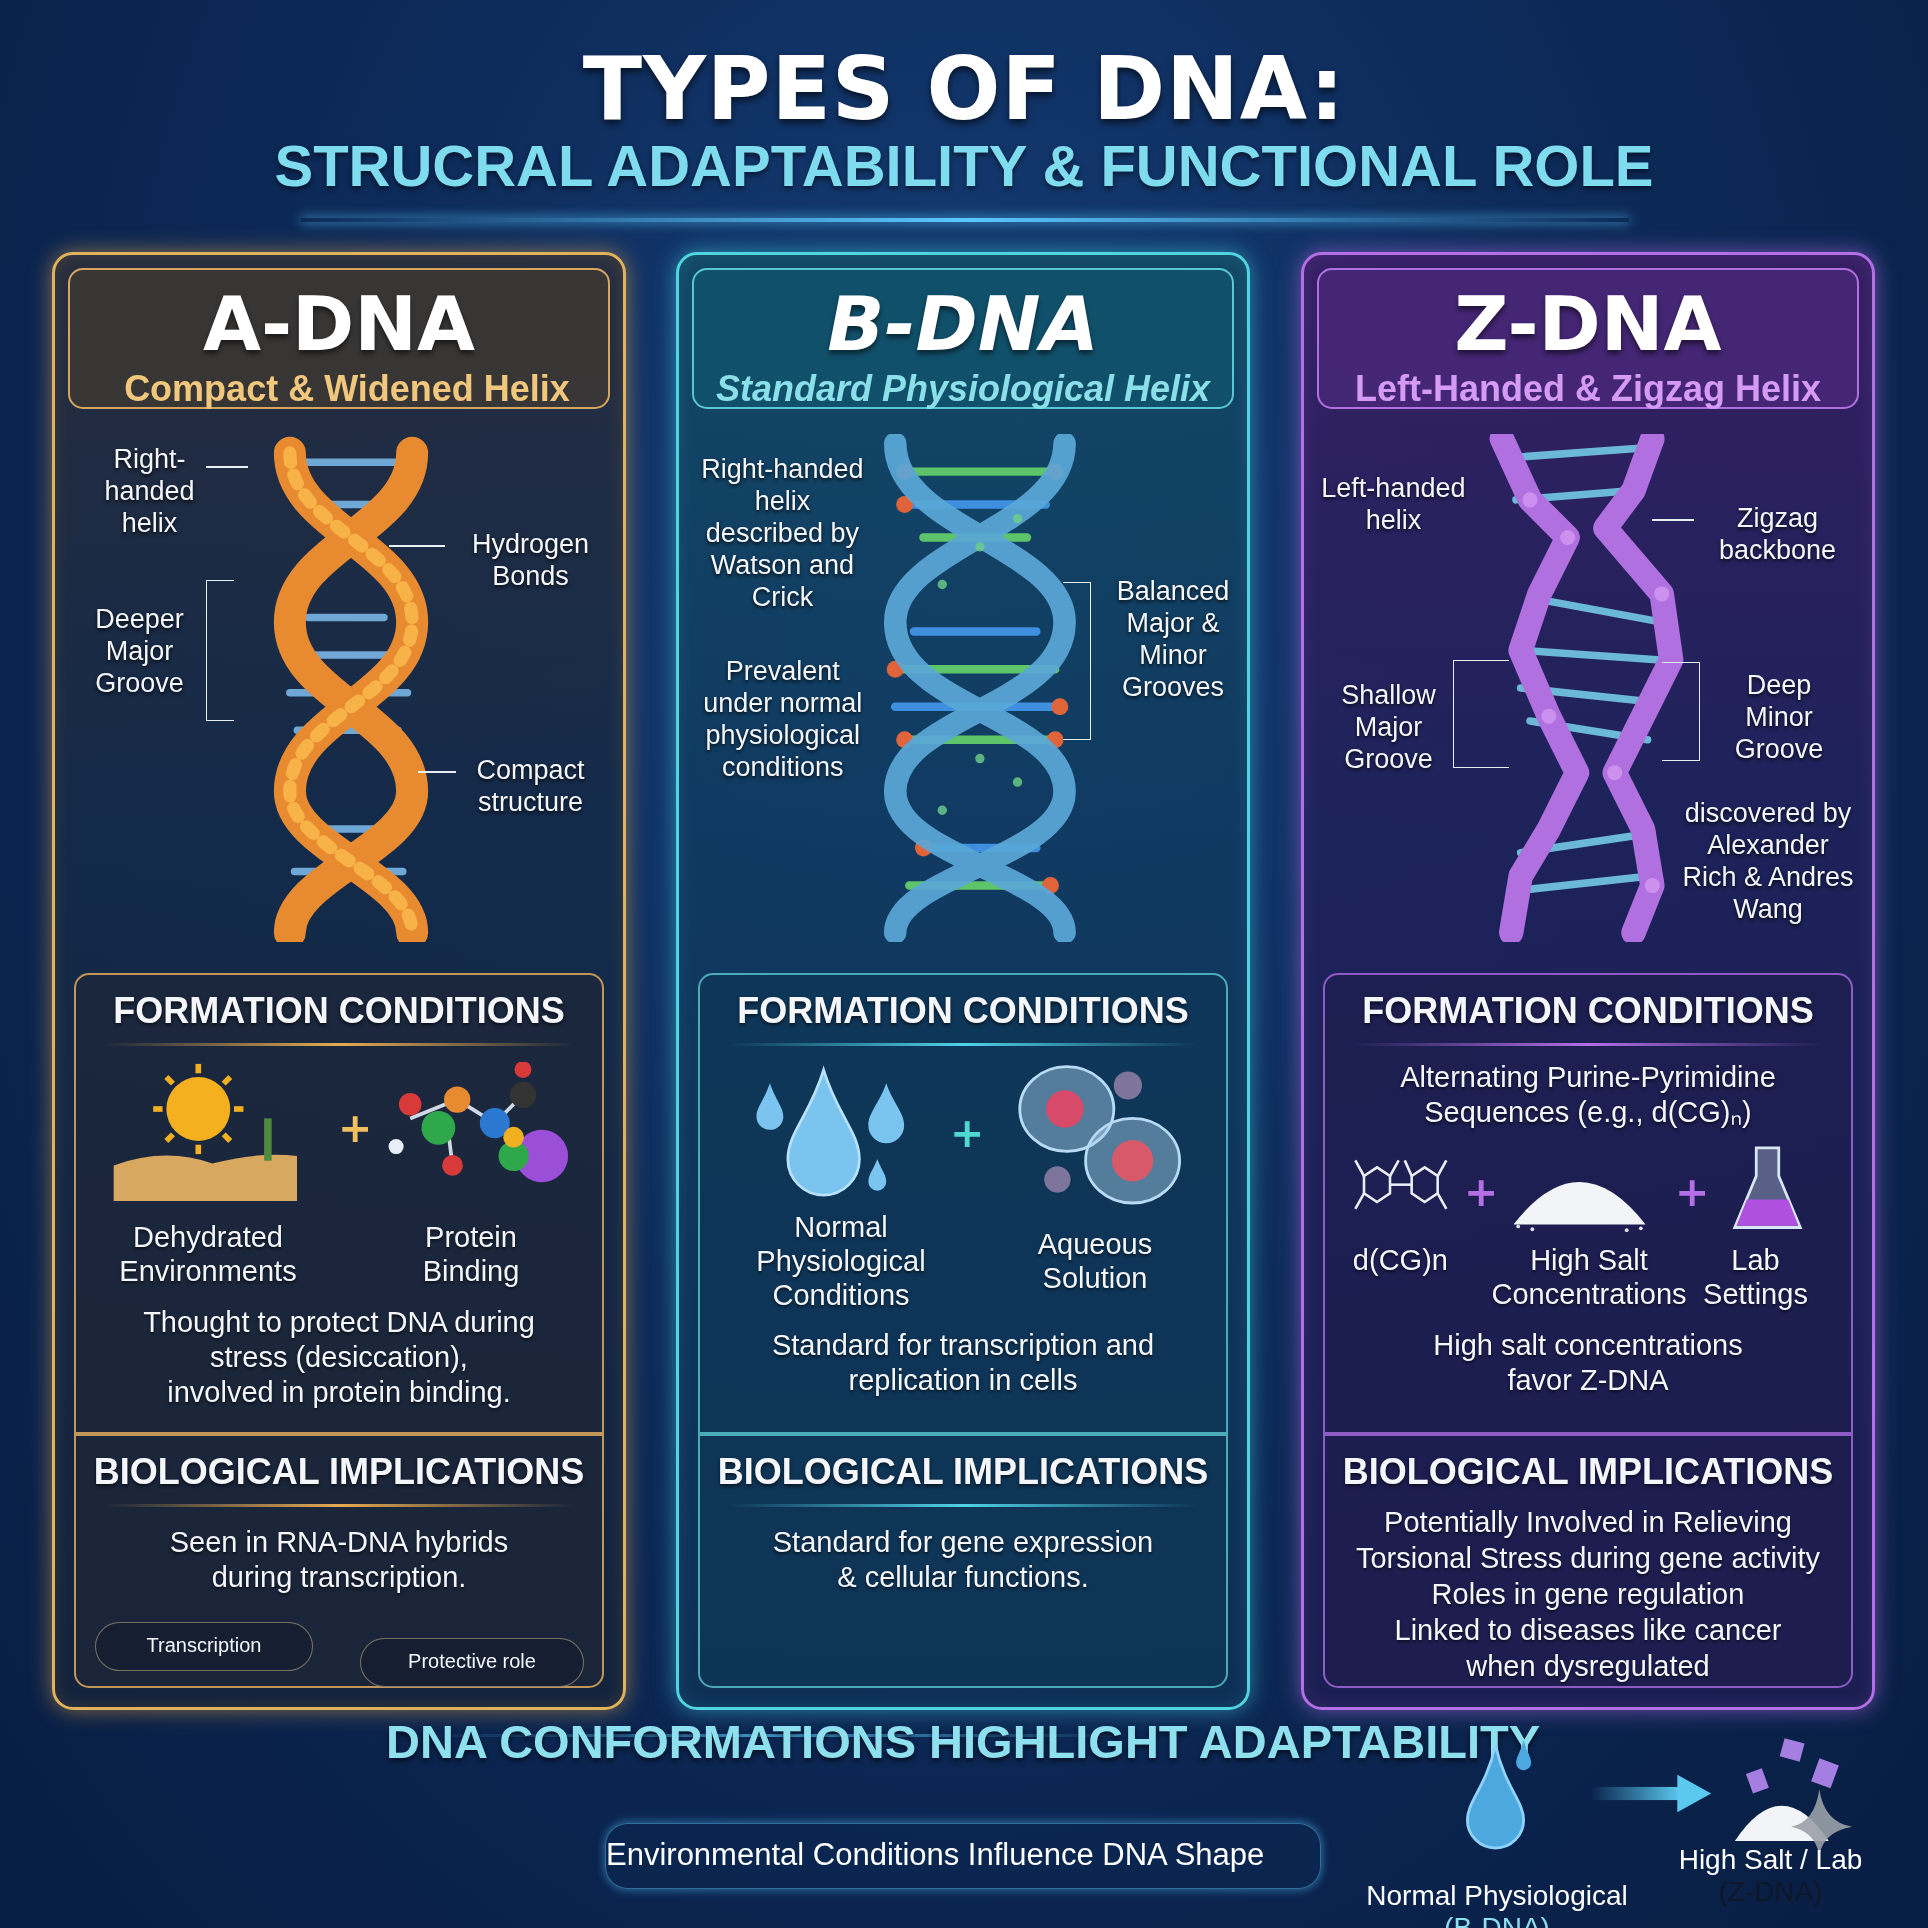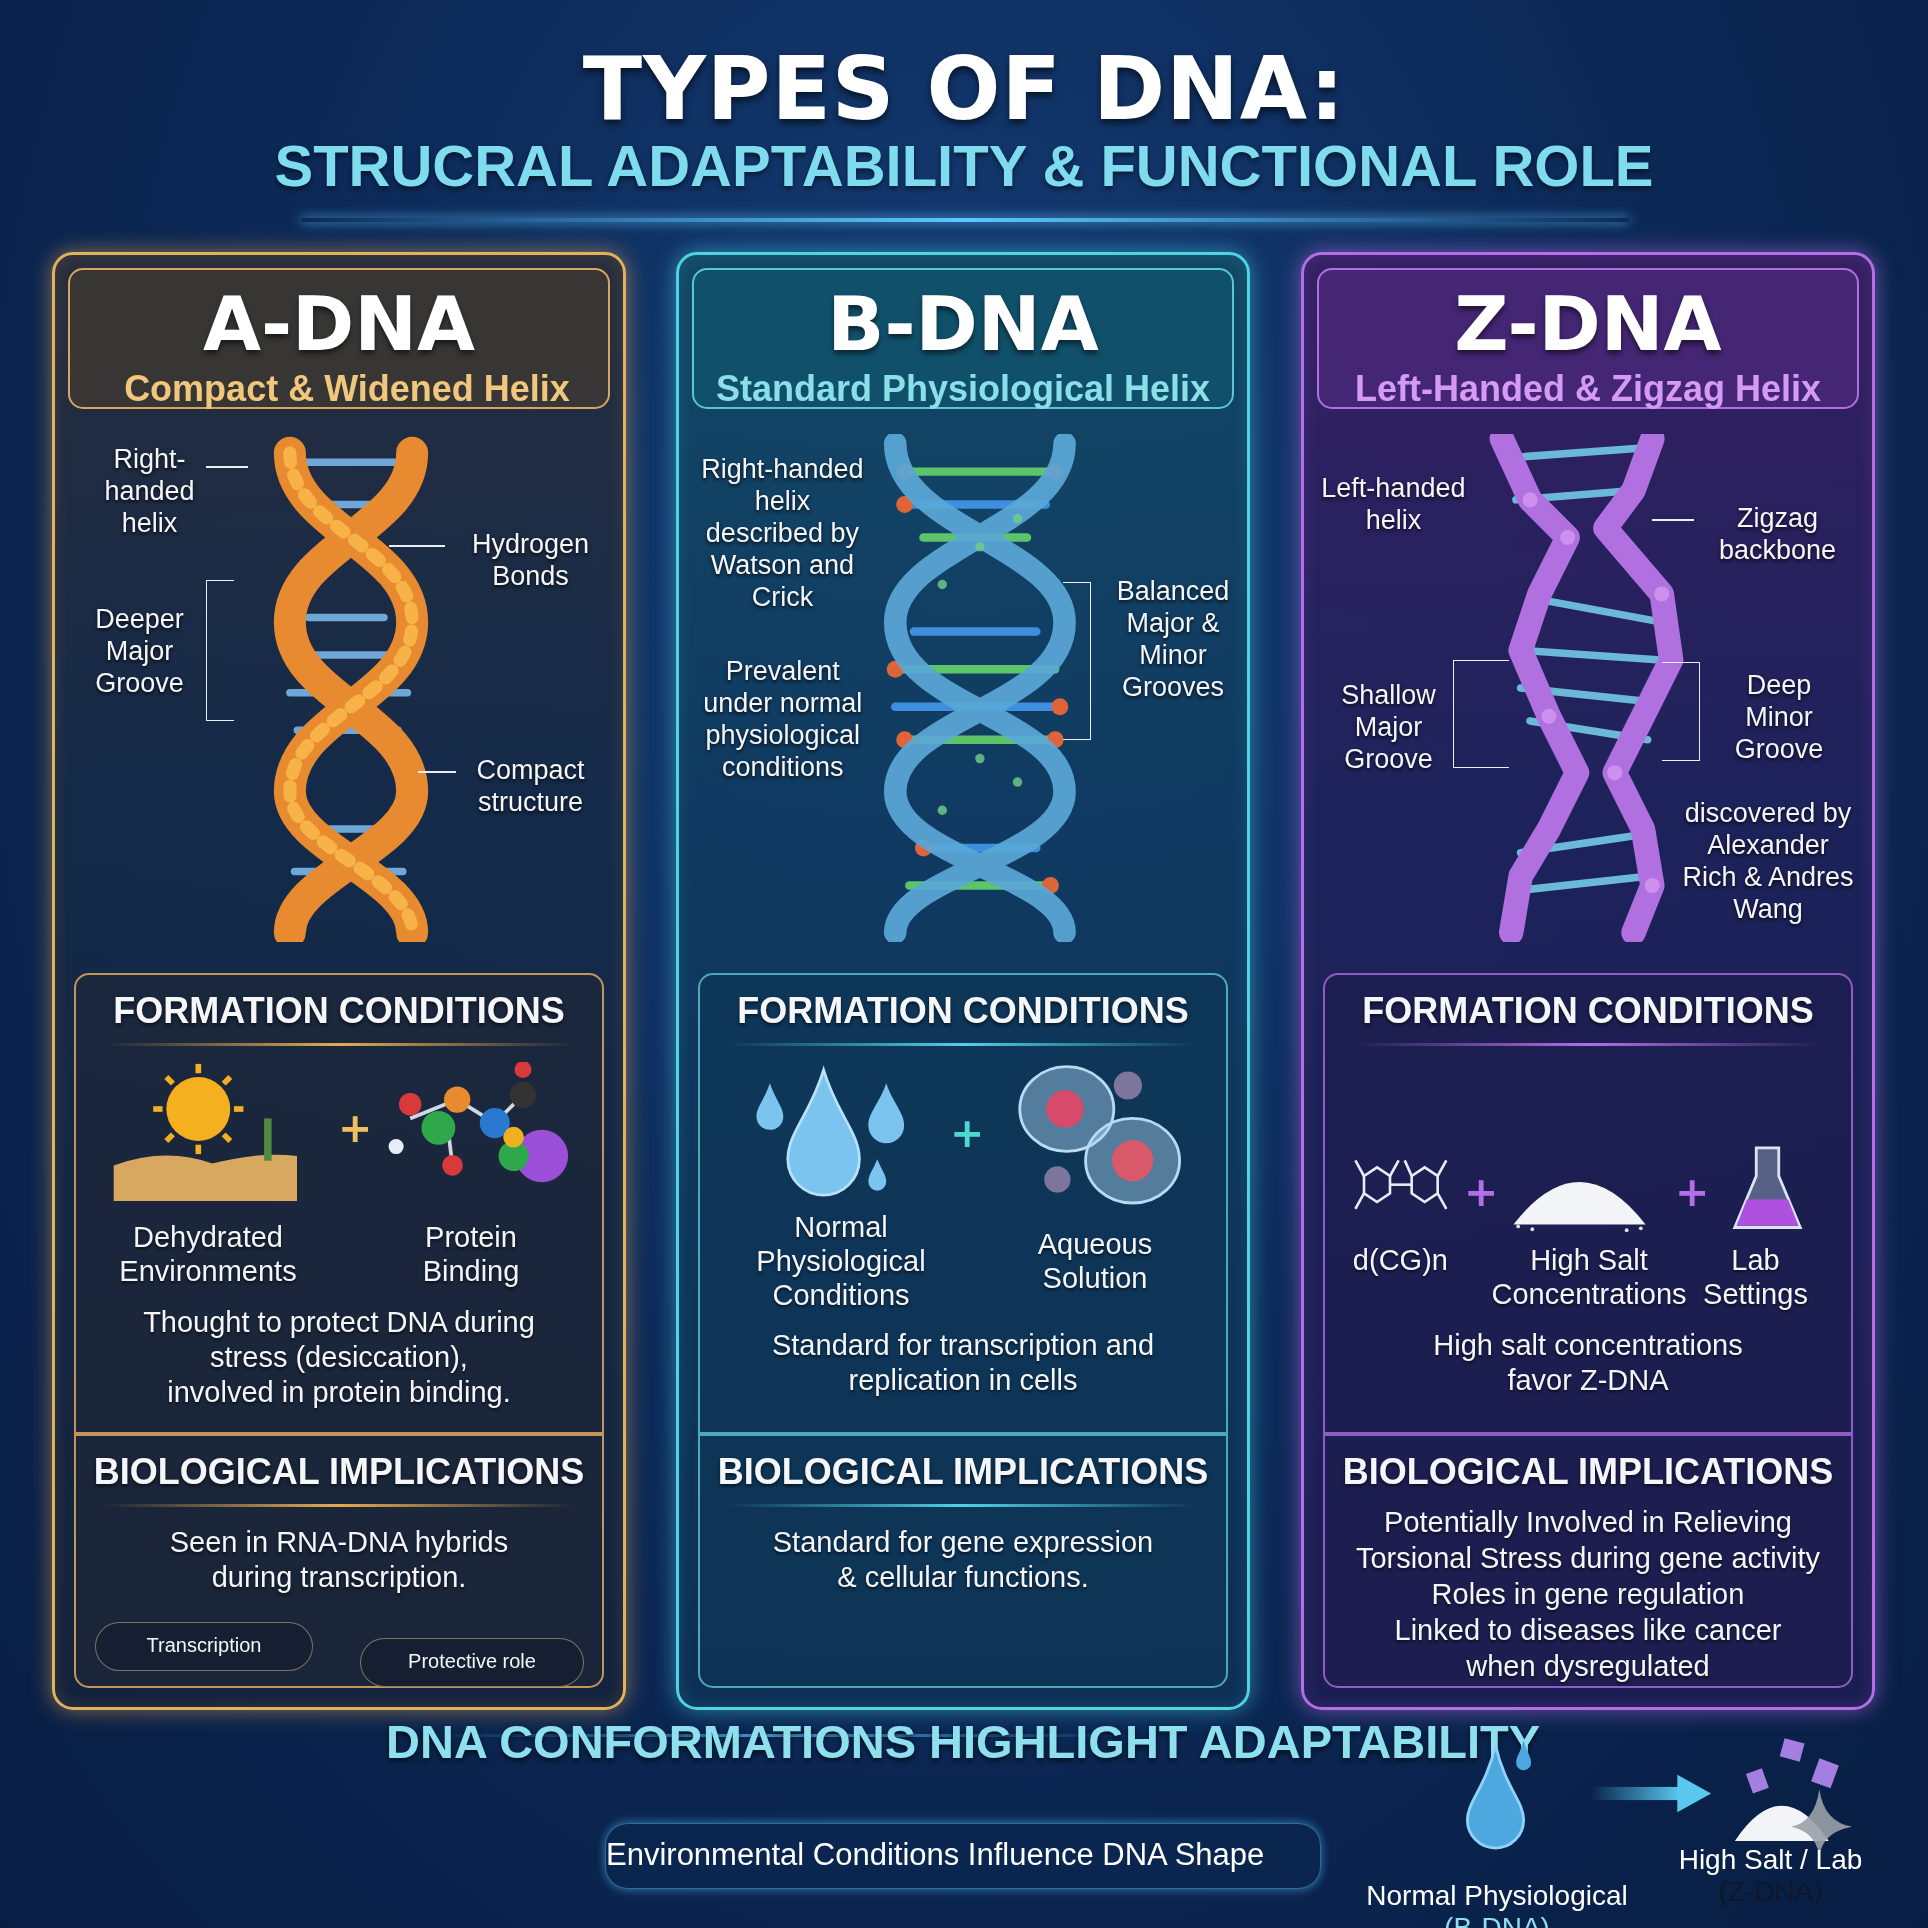--- a/index.html
+++ b/index.html
@@ -36,21 +36,21 @@
   .col.b { left: 676px; border-color: #4fd4e0; box-shadow: 0 0 21px rgba(70,210,230,0.55), inset 0 0 17px rgba(70,210,230,0.15);
     background: linear-gradient(180deg, rgba(18,72,100,0.92) 0%, rgba(16,58,96,0.9) 40%, rgba(14,48,86,0.92) 100%); }
   .col.z { left: 1301px; border-color: #b46ee6; box-shadow: 0 0 21px rgba(180,110,230,0.6), inset 0 0 17px rgba(180,110,230,0.15);
     background: linear-gradient(180deg, rgba(56,30,100,0.92) 0%, rgba(30,34,90,0.9) 40%, rgba(28,30,82,0.92) 100%); }
 
   .head-box {
     position: absolute; top: 13px; left: 13px; right: 13px; height: 141px;
     border-radius: 15px; border: 2.8px solid; text-align: center;
   }
   .a .head-box { border-color: #d6a560; background: rgba(60,56,52,0.85); }
-  .b .head-box { border-color: #58c6d4; background: rgba(18,82,108,0.85); }
+  .b .head-box { border-color: #58c6d4; background: rgba(18,82,108,0.85); font-style: italic; }
   .z .head-box { border-color: #b270de; background: rgba(72,40,120,0.85); }
   .head-name { font-size: 75px; font-weight: bold; line-height: 87px; margin-top: 11.3px; color: #fff;
     text-shadow: 0 3.8px 5.6px rgba(0,0,0,0.5); }
   .head-sub { font-size: 36px; font-weight: bold; line-height: 41px; font-family: "Liberation Sans", sans-serif; }
   .a .head-sub { color: #f0c77c; padding-left: 16px; }
   .b .head-sub { color: #8adfe9; }
   .z .head-sub { color: #d59af5; }
 
   .helix-area { position: absolute; top: 179px; left: 0; right: 0; height: 508px; }
   .helix-svg { position: absolute; left: 160px; top: 0; width: 254px; height: 508px; }
@@ -363,20 +363,22 @@
     <div class="bracket" style="left:358px; top:228px; width:38px; height:99px; border-left:none;"></div>
     <div class="lbl" style="left:363px; top:363px; width:202px; white-space:pre-line;">discovered by
 Alexander
 Rich &amp; Andres
 Wang</div>
   </div>
 
   <div class="sect form">
     <div class="sect-title">FORMATION CONDITIONS</div>
     <div class="sect-rule"></div>
+    <div class="para" style="top:85px; white-space:pre-line;">Alternating Purine-Pyrimidine
+Sequences (e.g., d(CG)ₙ)</div>
     <svg class="icon" viewBox="0 0 120 90" style="left:26px; top:174px; width:104px; height:80px;">
       <g stroke="#e8eef5" stroke-width="3" fill="none">
         <polygon points="15,30 30,20 45,30 45,50 30,60 15,50"></polygon>
         <polygon points="70,30 85,20 100,30 100,50 85,60 70,50"></polygon>
         <line x1="45" y1="40" x2="70" y2="40"></line>
         <line x1="15" y1="30" x2="5" y2="12"></line>
           <line x1="45" y1="30" x2="55" y2="12"></line>
         <line x1="15" y1="50" x2="5" y2="68"></line>
           <line x1="70" y1="30" x2="62" y2="12"></line>
         <line x1="100" y1="30" x2="110" y2="12"></line>

